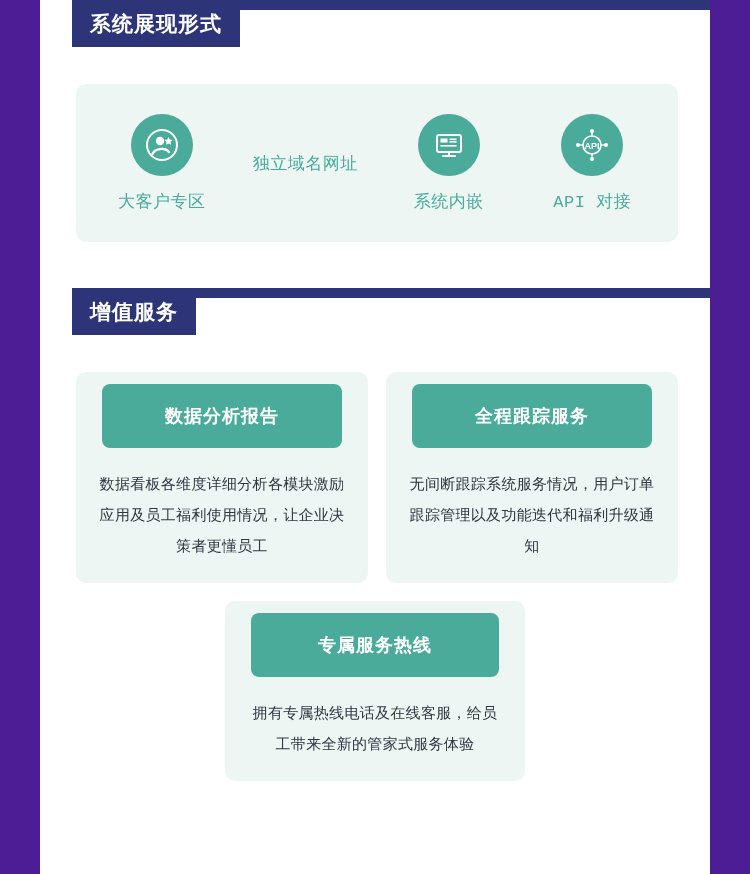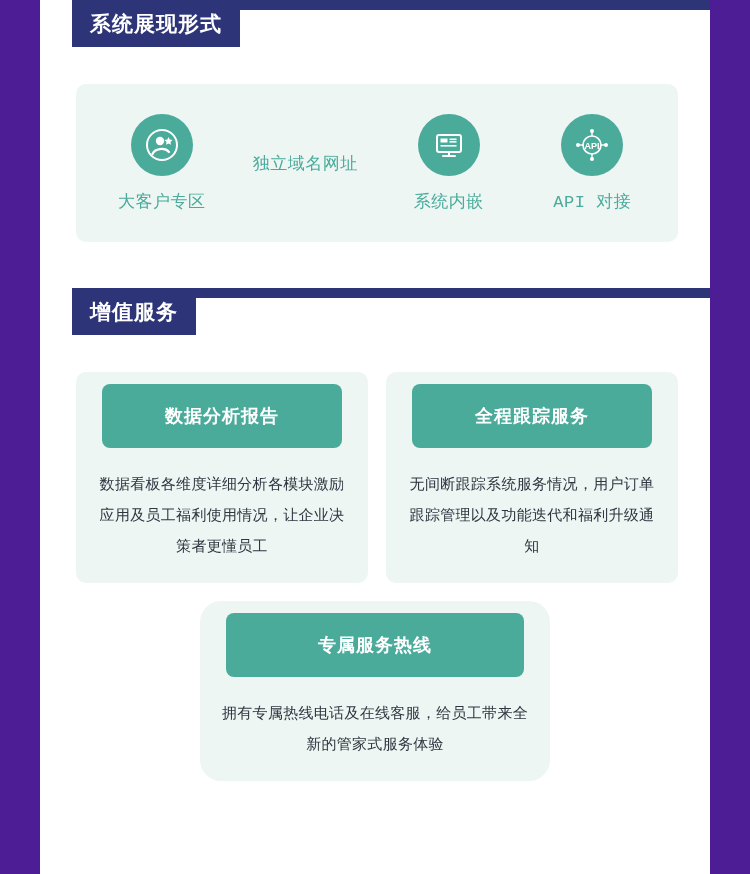--- a/index.html
+++ b/index.html
@@ -123,22 +123,21 @@
     text-align: center;
     padding: 20px 22px 0 22px;
     letter-spacing: 0.3px;
   }
   .card-center-wrap {
     display: flex;
     justify-content: center;
     margin-top: 18px;
   }
   .card-center {
-    width: 350px;
-    border-radius: 21px;
+    width: 300px;
   }
 </style>
 </head>
 <body>
 
 <div class="page">
   <div class="page-inner">
 
     <div class="section">
       <div class="section-bar"></div>

